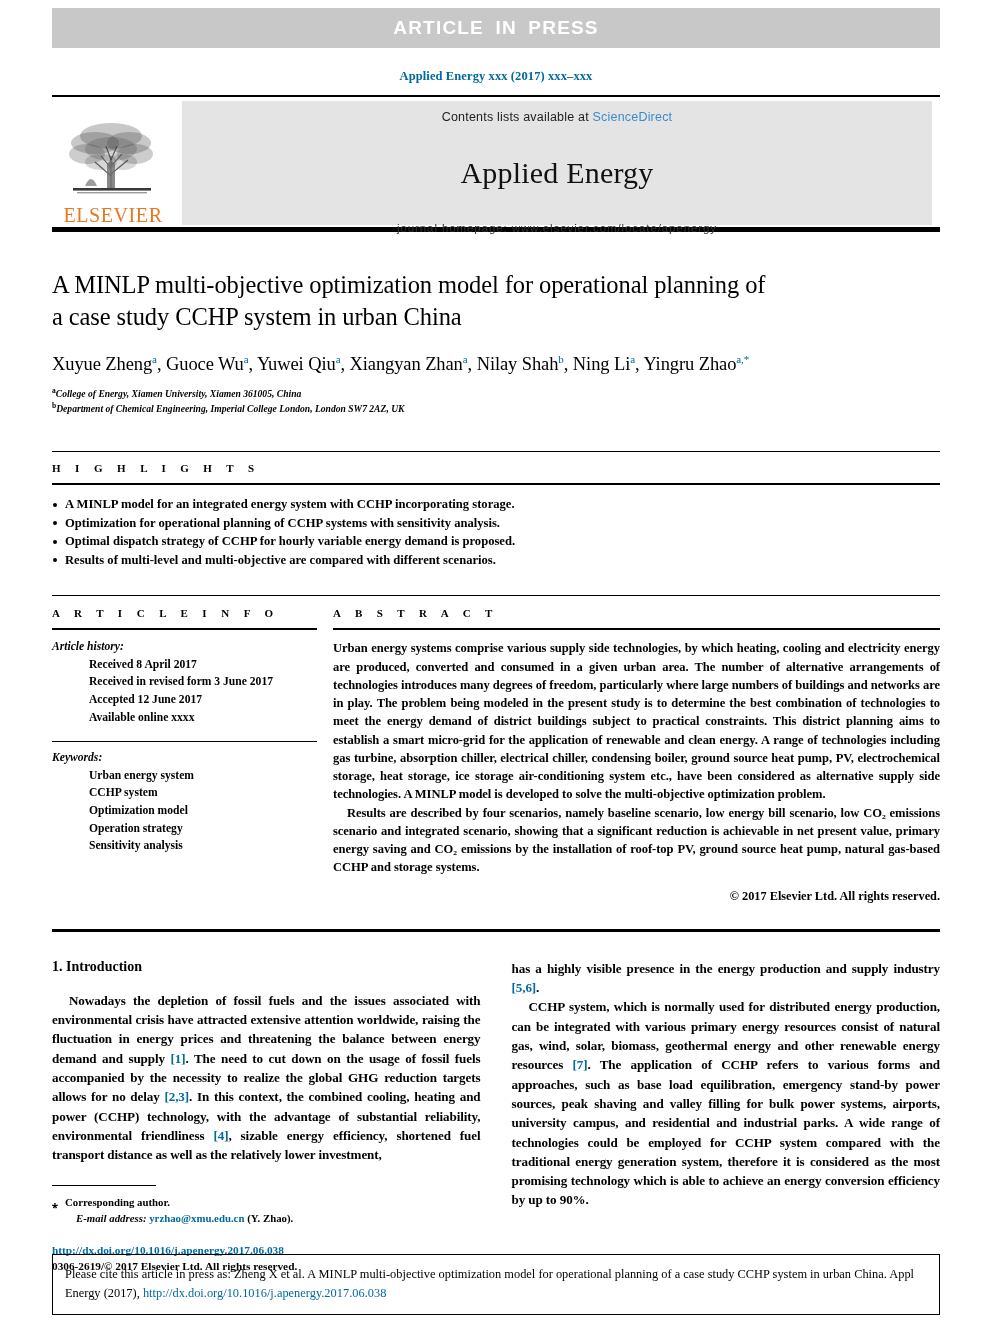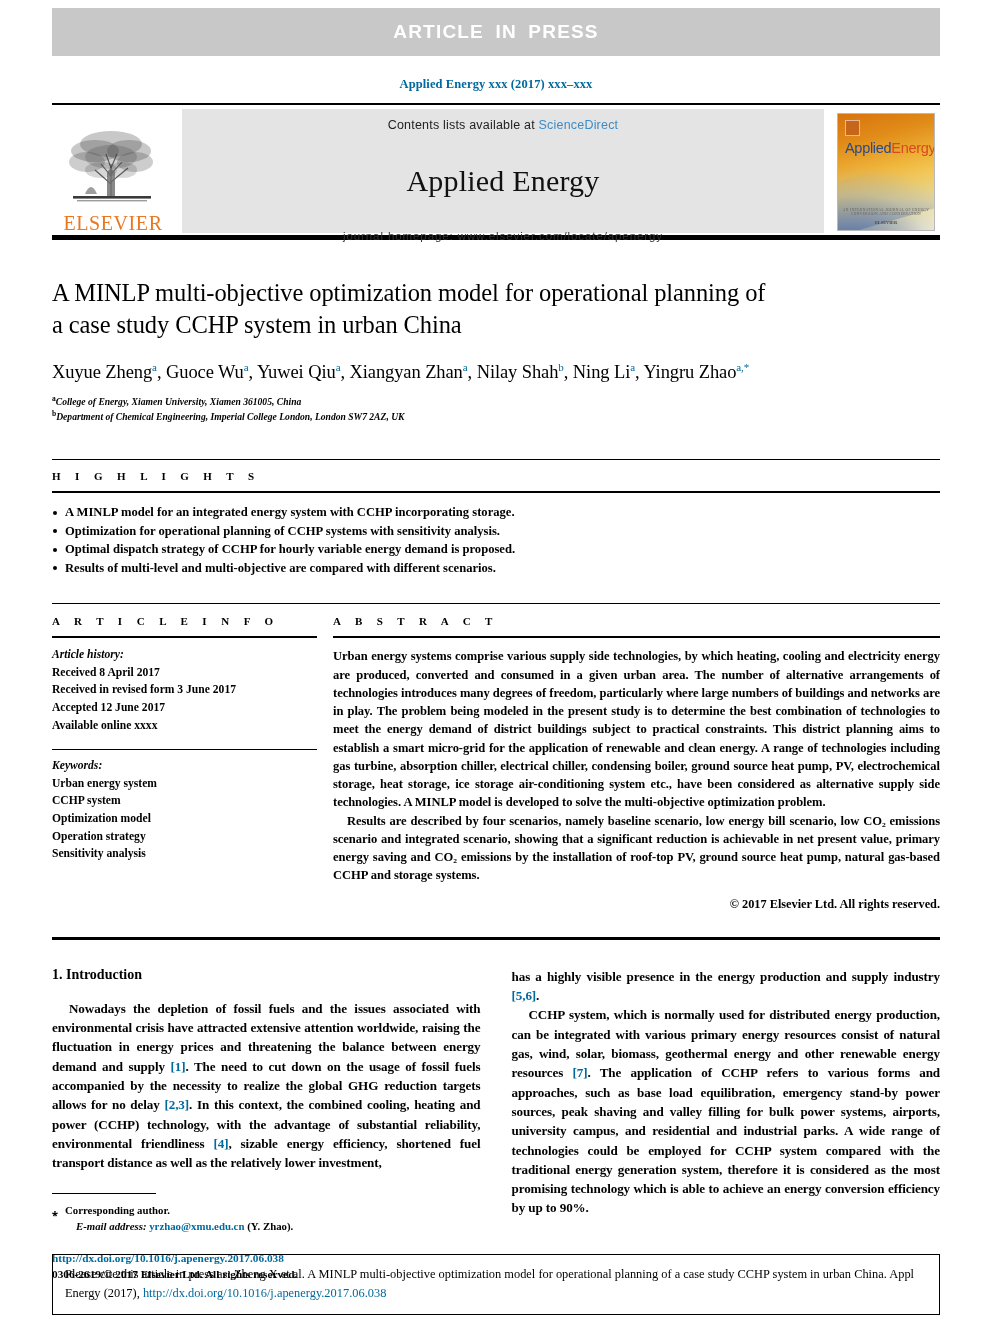--- a/index.html
+++ b/index.html
@@ -20,21 +20,21 @@
     width: 992px;
     height: 1323px;
     position: relative;
     box-sizing: border-box;
     padding: 0 52px;
   }
 
   
   .aip-banner {
     margin-top: 8px;
-    height: 48px;
+    height: 40px;
     background: #c8c8c8;
     display: flex;
     align-items: center;
     justify-content: center;
   }
   .aip-banner .aip-text {
     color: #ffffff;
     font-family: "Liberation Sans", sans-serif;
     font-weight: bold;
     font-size: 19px;
@@ -279,20 +279,21 @@
     font-weight: bold;
     font-style: italic;
     font-size: 11.6px;
     line-height: 1.5;
   }
   .info-line {
     font-family: "Liberation Serif", serif;
     font-weight: bold;
     font-size: 11.6px;
     line-height: 1.52;
+    margin-left: 37px;
   }
   .info-gap-rule {
     border-top: 1.6px solid #000;
     margin-top: 15px;
     padding-top: 7px;
   }
 
   .abstract-rule {
     border-top: 2.5px solid #000;
     margin-top: 9px;
@@ -444,32 +445,20 @@
     </div>
 
     <div class="masthead-center">
       <div class="contents-line">
         <span>Contents lists available at </span><span class="sd-link">ScienceDirect</span>
       </div>
       <div class="journal-title">Applied Energy</div>
       <div class="homepage-line">journal homepage: www.elsevier.com/locate/apenergy</div>
     </div>
 
-    <div class="masthead-cover">
-      <div class="cover-box">
-        <div class="cover-swoosh"></div>
-        <div class="cover-swoosh2"></div>
-        <div class="cover-badge"></div>
-        <div class="cover-title">
-          <span class="ct-a">Applied</span><span class="ct-b">Energy</span>
-        </div>
-        <div class="cover-foot">AN INTERNATIONAL JOURNAL OF ENERGY CONVERSION AND CONSERVATION</div>
-        <div class="cover-foot2">ELSEVIER</div>
-      </div>
-    </div>
   </div>
 
   <div class="title-block">
     <h1 class="paper-title">
       <span>A MINLP multi-objective optimization model for operational planning of</span><br>
       <span>a case study CCHP system in urban China</span>
     </h1>
 
     <div class="authors">
       <span><span>Xuyue Zheng</span><sup>a</sup></span><span>, </span><span><span>Guoce Wu</span><sup>a</sup></span><span>, </span><span><span>Yuwei Qiu</span><sup>a</sup></span><span>, </span><span><span>Xiangyan Zhan</span><sup>a</sup></span><span>, </span><span><span>Nilay Shah</span><sup>b</sup></span><span>, </span><span><span>Ning Li</span><sup>a</sup></span><span>, </span><span><span>Yingru Zhao</span><sup>a,*</sup></span>

